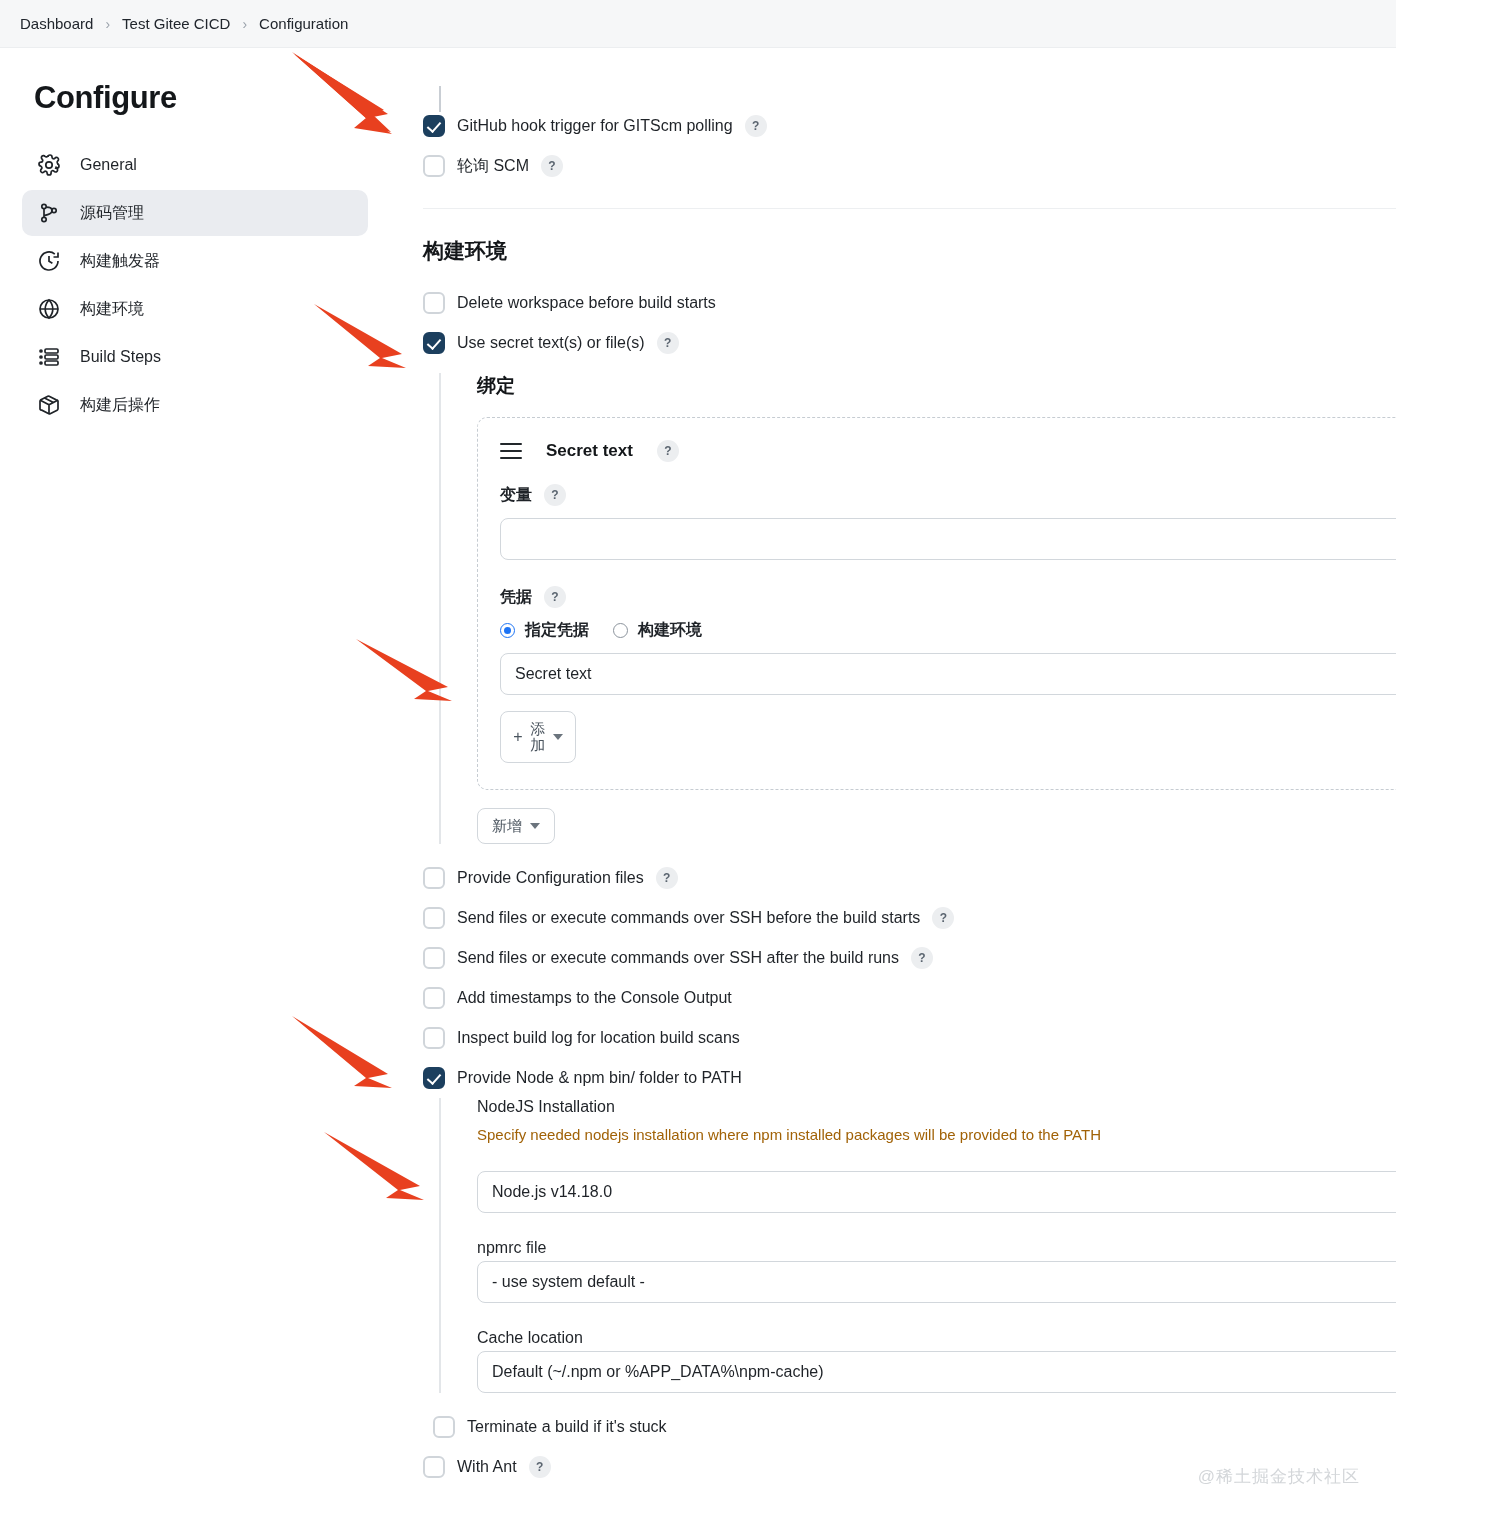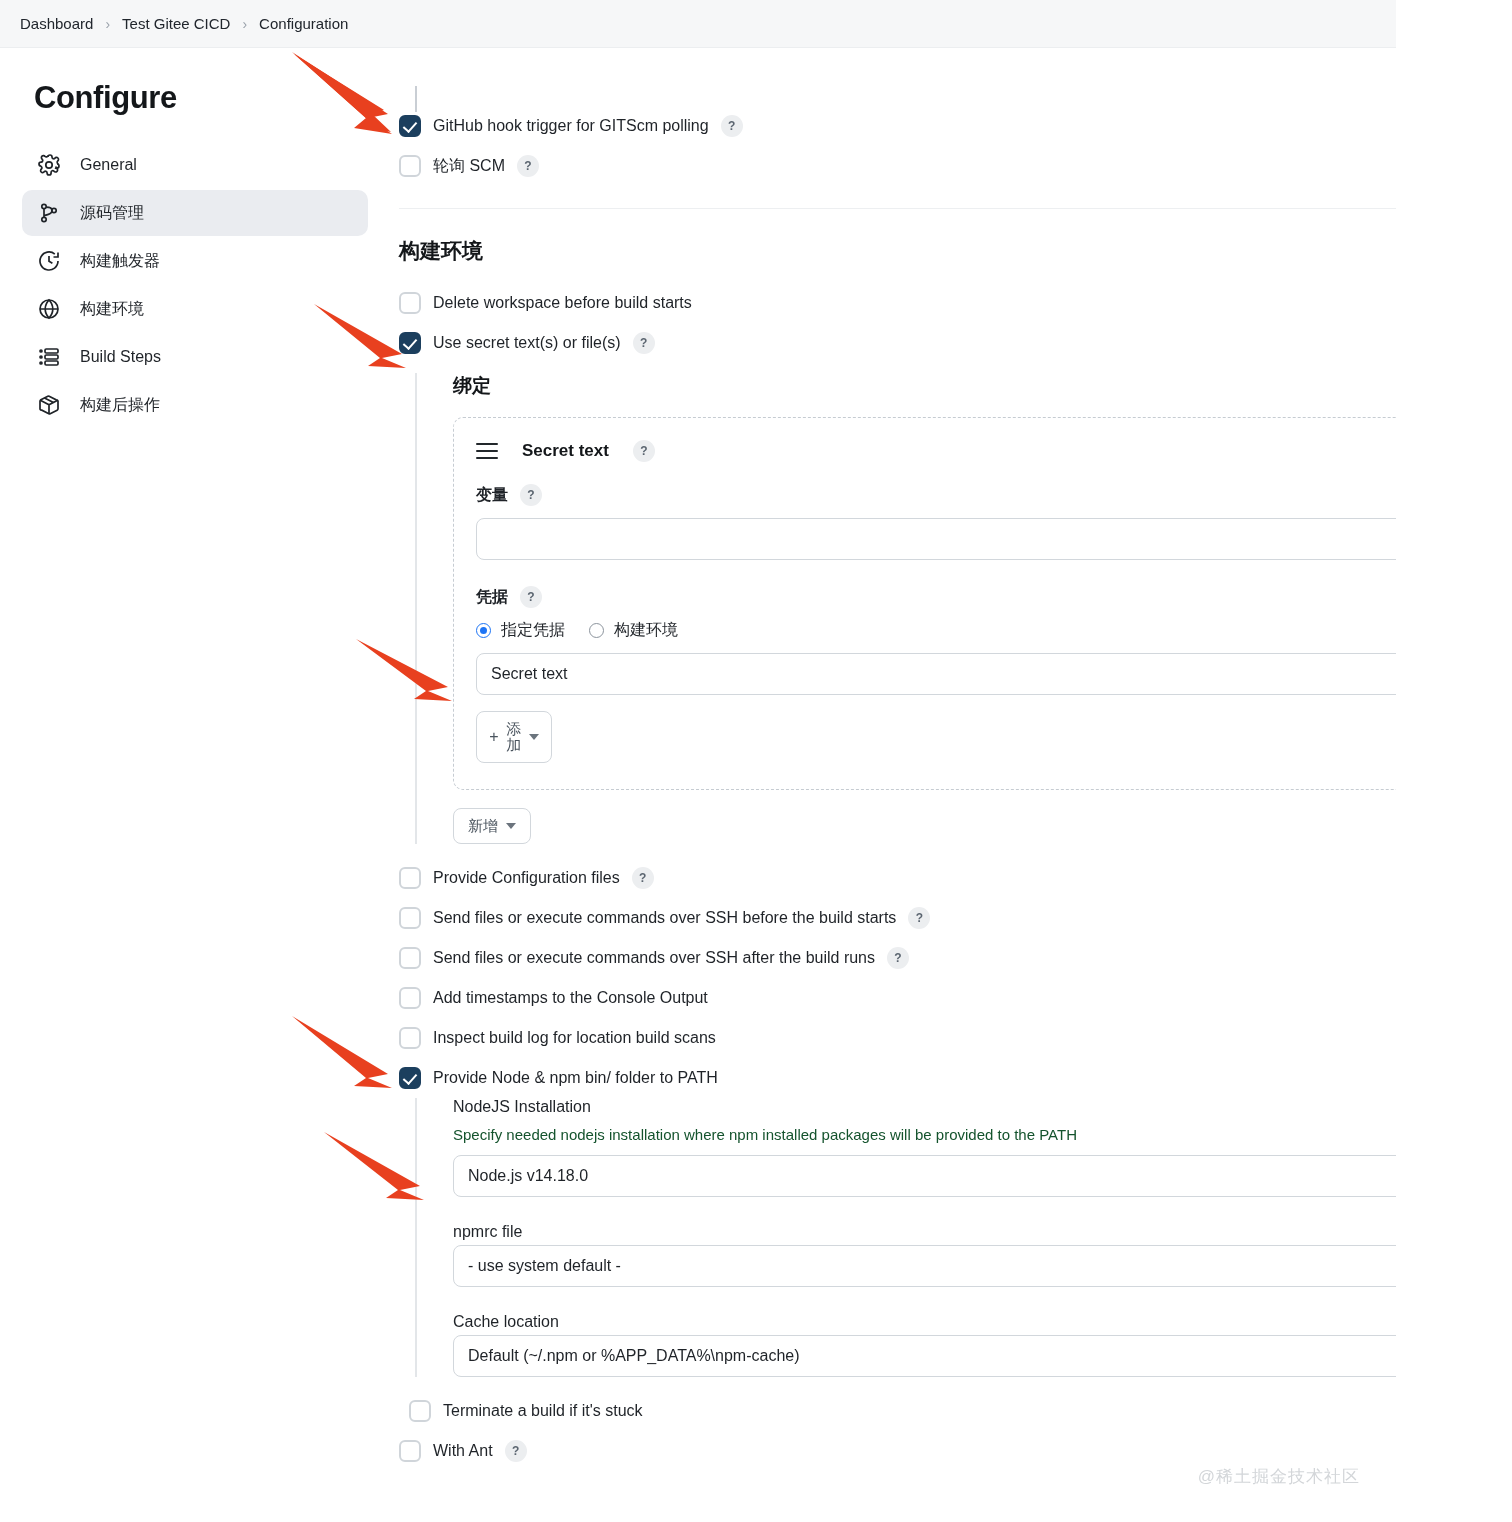--- a/index.html
+++ b/index.html
@@ -20,21 +20,21 @@
     background: #f6f7f8;
     border-bottom: 1px solid #eceef0;
     display: flex; align-items: center;
     padding-left: 20px;
     gap: 6px;
   }
   .crumb { font-size: 15px; color: #21262d; white-space: nowrap; }
   .crumb-sep { color: #9aa2ab; font-size: 14px; padding: 0 6px; }
 
   
-  .body-wrap { display: flex; align-items: flex-start; }
+  .body-wrap { display: flex; align-items: flex-start; gap: 24px; }
   .sidebar { width: 390px; flex: 0 0 390px; padding: 26px 22px 0 22px; }
   .page-title { font-size: 31px; font-weight: bold; letter-spacing: -0.4px; margin: 6px 0 26px 12px; color: #14171a; }
 
   .nav-item {
     display: flex; align-items: center; gap: 18px;
     height: 46px; padding: 0 14px;
     border-radius: 10px; margin-bottom: 2px;
     cursor: pointer;
   }
   .nav-item.active { background: #eaecf0; }
@@ -96,34 +96,34 @@
     background: #fff; display: flex; align-items: center;
     padding: 0 14px; font-size: 16px; color: #1f2328;
     width: 1060px; max-width: none;
   }
   .input.wide { width: 1070px; }
 
   .radio-row { display: flex; align-items: center; gap: 10px; margin-bottom: 12px; }
   .radio { width: 15px; height: 15px; border-radius: 50%; border: 1.5px solid #8c949d; background: #fff; position: relative; flex: 0 0 15px; cursor: pointer; }
   .radio.sel { border-color: #1d74f5; }
   .radio.sel::after { content: ""; position: absolute; left: 3px; top: 3px; width: 7px; height: 7px; border-radius: 50%; background: #1d74f5; }
-  .radio-lbl { font-size: 16px; color: #1f2328; margin-right: 14px; cursor: pointer; }
+  .radio-lbl { font-size: 16px; color: #1f2328; margin-right: 14px; cursor: pointer; font-weight: bold; }
 
   .btn {
     border: 1px solid #d2d7dc; border-radius: 8px; background: #fff;
     color: #4a545e; font-size: 15px; cursor: pointer;
     display: inline-flex; align-items: center; justify-content: center; gap: 6px;
   }
   .btn-add { width: 76px; height: 52px; padding: 0 8px; }
   .btn-add .plus { font-size: 16px; }
   .btn-add .two { display: inline-block; width: 18px; line-height: 1.05; text-align: center; }
   .caret { border-left: 5px solid transparent; border-right: 5px solid transparent; border-top: 6px solid #6b747d; display: inline-block; }
   .btn-new { height: 36px; padding: 0 14px; margin: 18px 0 0 0; font-size: 15px; gap: 8px; }
 
-  .desc { font-size: 15px; color: #14532d; margin: 10px 0 12px 0; }
+  .desc { font-size: 15px; color: #a16207; margin: 10px 0 28px 0; }
 
   .nodejs-label { font-size: 16px; color: #1f2328; margin-bottom: 4px; }
 
   .spacer-sm { height: 16px; }
   .spacer-md { height: 26px; }
 
   
   .arrow { position: absolute; pointer-events: none; }
   .wm {
     position: absolute; right: 36px; bottom: 34px;

